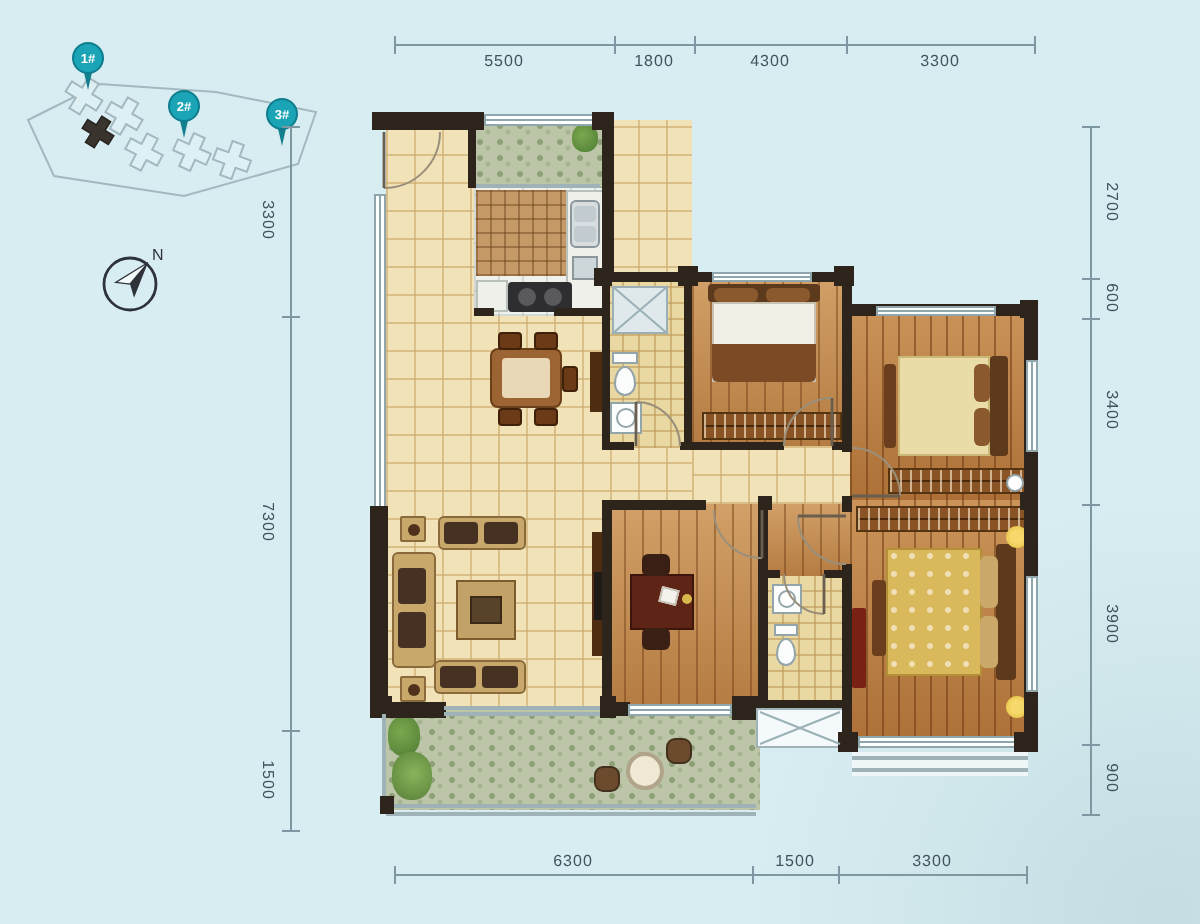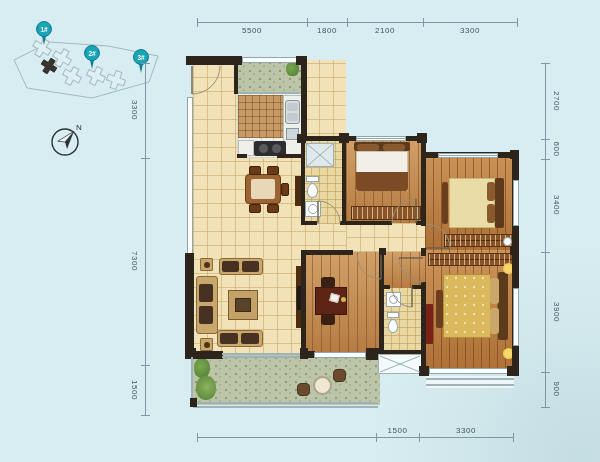--- a/index.html
+++ b/index.html
@@ -279,28 +279,29 @@
   </svg>
 
   <div class="a dline" style="left:197px;top:22px;width:320px;height:1px"></div>
   <div class="a tickv" style="left:197px;top:18px"></div>
   <div class="a tickv" style="left:307px;top:18px"></div>
   <div class="a tickv" style="left:347px;top:18px"></div>
   <div class="a tickv" style="left:423px;top:18px"></div>
   <div class="a tickv" style="left:517px;top:18px"></div>
   <span class="hlab" style="left:197px;top:26px;width:110px">5500</span>
   <span class="hlab" style="left:307px;top:26px;width:40px">1800</span>
-  <span class="hlab" style="left:347px;top:26px;width:76px">2100</span>
+  <span class="hlab" style="left:347px;top:26px;width:76px">4300</span>
   <span class="hlab" style="left:423px;top:26px;width:94px">3300</span>
 
   <div class="a dline" style="left:197px;top:437px;width:316px;height:1px"></div>
   <div class="a tickv" style="left:197px;top:433px"></div>
   <div class="a tickv" style="left:376px;top:433px"></div>
   <div class="a tickv" style="left:419px;top:433px"></div>
   <div class="a tickv" style="left:513px;top:433px"></div>
+  <span class="hlab" style="left:197px;top:426px;width:179px">6300</span>
   <span class="hlab" style="left:376px;top:426px;width:43px">1500</span>
   <span class="hlab" style="left:419px;top:426px;width:94px">3300</span>
 
   <div class="a dline" style="left:145px;top:63px;width:1px;height:352px"></div>
   <div class="a tickh" style="left:141px;top:63px"></div>
   <div class="a tickh" style="left:141px;top:158px"></div>
   <div class="a tickh" style="left:141px;top:365px"></div>
   <div class="a tickh" style="left:141px;top:415px"></div>
   <span class="vlab" style="left:134px;top:110px">3300</span>
   <span class="vlab" style="left:134px;top:261px">7300</span>

